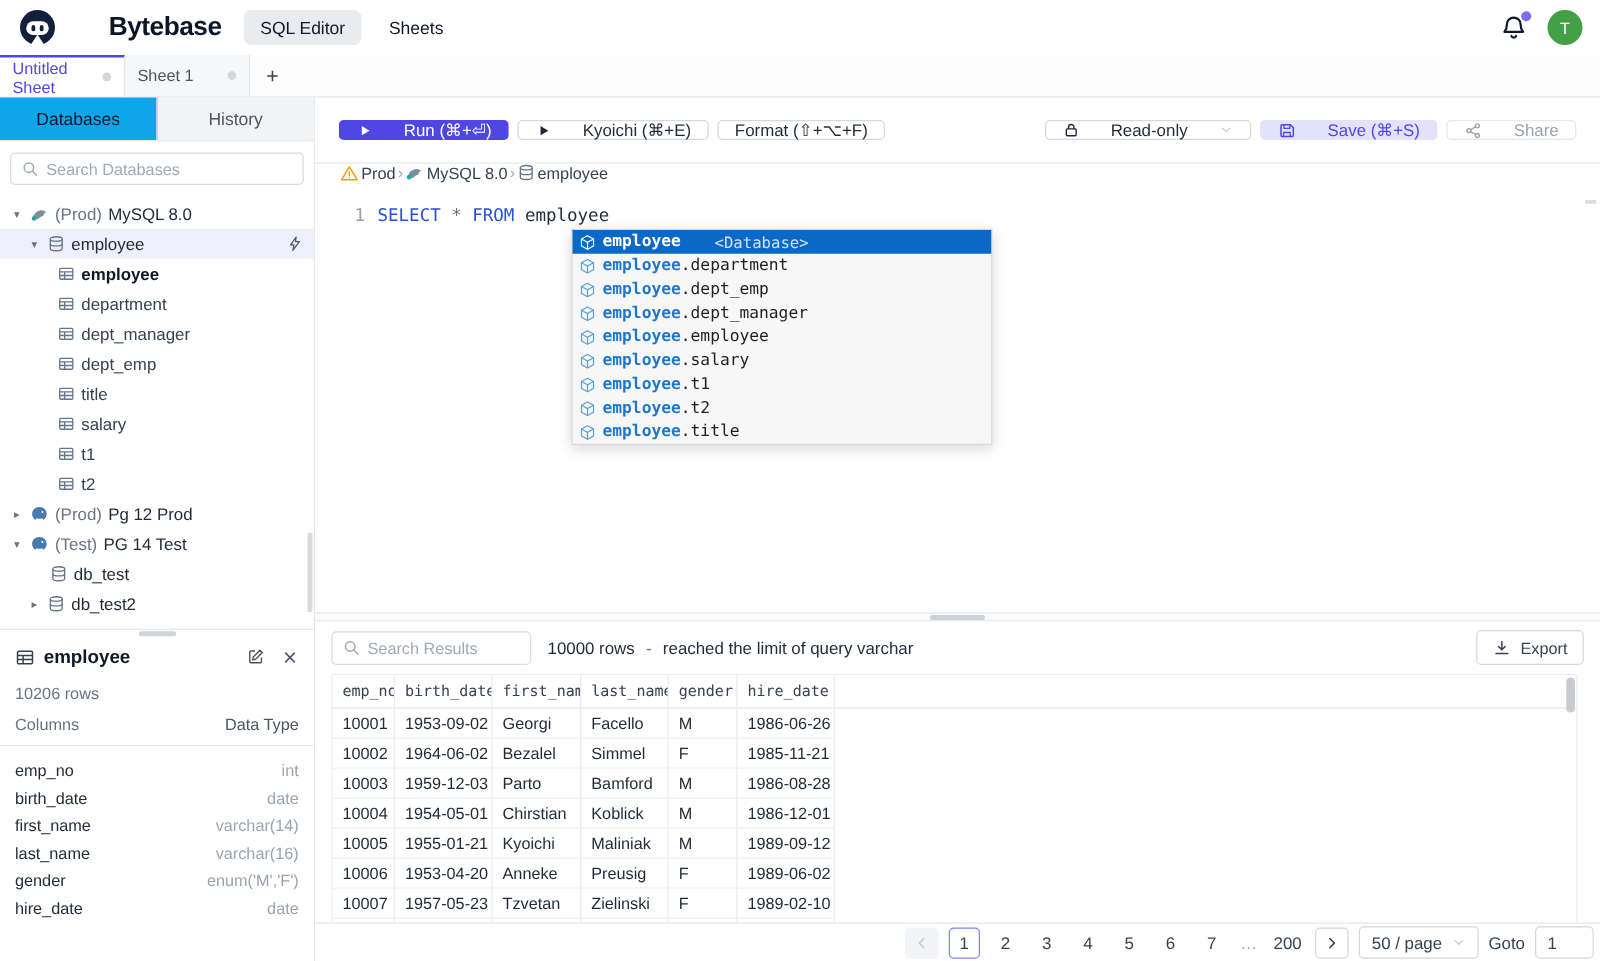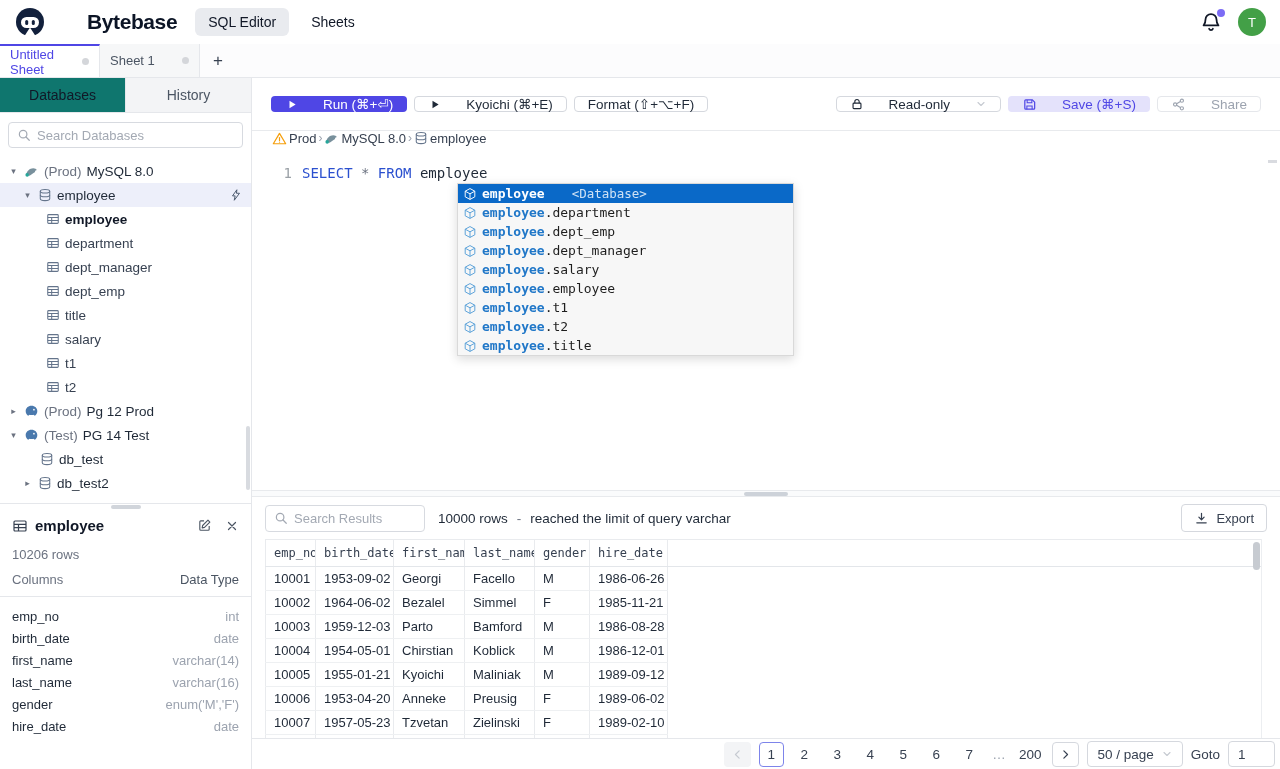--- a/index.html
+++ b/index.html
@@ -24,21 +24,21 @@
   .sheet-tab { width: 100px; display: flex; align-items: center; gap: 6px; padding: 0 10px; font-size: 13px; border-right: 1px solid #e5e7eb; background: #f6f7f8; color: #4b5563; }
   .sheet-tab.active { background: #fff; color: #4f46e5; border-top: 2px solid #4f46e5; }
   .tab-dot { width: 7px; height: 7px; border-radius: 50%; background: #d4d6da; margin-left: auto; flex: none; }
   .tab-add { width: 36px; display: flex; align-items: center; justify-content: center; color: #374151; font-size: 17px; }
 
   
   .workspace { display: flex; height: 691px; }
   .sidebar { width: 252px; border-right: 1px solid #e5e7eb; display: flex; flex-direction: column; position: relative; }
   .side-tabs { display: flex; height: 35px; border-bottom: 1px solid #e5e7eb; background: #f3f4f6; flex: none; }
   .side-tab { flex: 1; display: flex; align-items: center; justify-content: center; font-size: 14px; color: #4b5563; }
-  .side-tab.active { background: #0f766e; color: #111827; border-right: 1px solid #e5e7eb; }
+  .side-tab.active { background: #0ea5e9; color: #111827; border-right: 1px solid #e5e7eb; }
   .side-search { margin: 9px 8px; height: 26px; border: 1px solid #d7dae0; border-radius: 4px; display: flex; align-items: center; gap: 6px; padding: 0 8px; color: #a3a9b3; flex: none; background: #fff; }
   .side-search input, .results-search input { border: none; outline: none; flex: 1; font-size: 13px; color: #374151; font-family: inherit; background: transparent; min-width: 0; }
   input::placeholder { color: #a3a9b3; }
 
   .tree { flex: 1; overflow: hidden; padding-top: 2px; }
   .tree-row { height: 24px; display: flex; align-items: center; gap: 5px; font-size: 13.5px; color: #1f2937; padding-right: 8px; }
   .lvl0 { padding-left: 8px; } .lvl1 { padding-left: 22px; } .lvl1b { padding-left: 40px; } .lvl2 { padding-left: 46px; }
   .chev { width: 11px; font-size: 9px; color: #6b7280; text-align: center; flex: none; }
   .env { color: #6b7280; }
   .tree-row.selected { background: #edeffa; }
@@ -493,27 +493,27 @@
         <div class="sg-row">
             <svg class="sg-ico">
               <use href="#i-cube"></use>
             </svg>
             <span><span class="sg-match">employee</span><span>.dept_manager</span></span>
           </div>
         <div class="sg-row">
             <svg class="sg-ico">
               <use href="#i-cube"></use>
             </svg>
+            <span><span class="sg-match">employee</span><span>.employee</span></span>
+          </div>
+        <div class="sg-row">
+            <svg class="sg-ico">
+              <use href="#i-cube"></use>
+            </svg>
             <span><span class="sg-match">employee</span><span>.salary</span></span>
-          </div>
-        <div class="sg-row">
-            <svg class="sg-ico">
-              <use href="#i-cube"></use>
-            </svg>
-            <span><span class="sg-match">employee</span><span>.employee</span></span>
           </div>
         <div class="sg-row">
             <svg class="sg-ico">
               <use href="#i-cube"></use>
             </svg>
             <span><span class="sg-match">employee</span><span>.t1</span></span>
           </div>
         <div class="sg-row">
             <svg class="sg-ico">
               <use href="#i-cube"></use>

